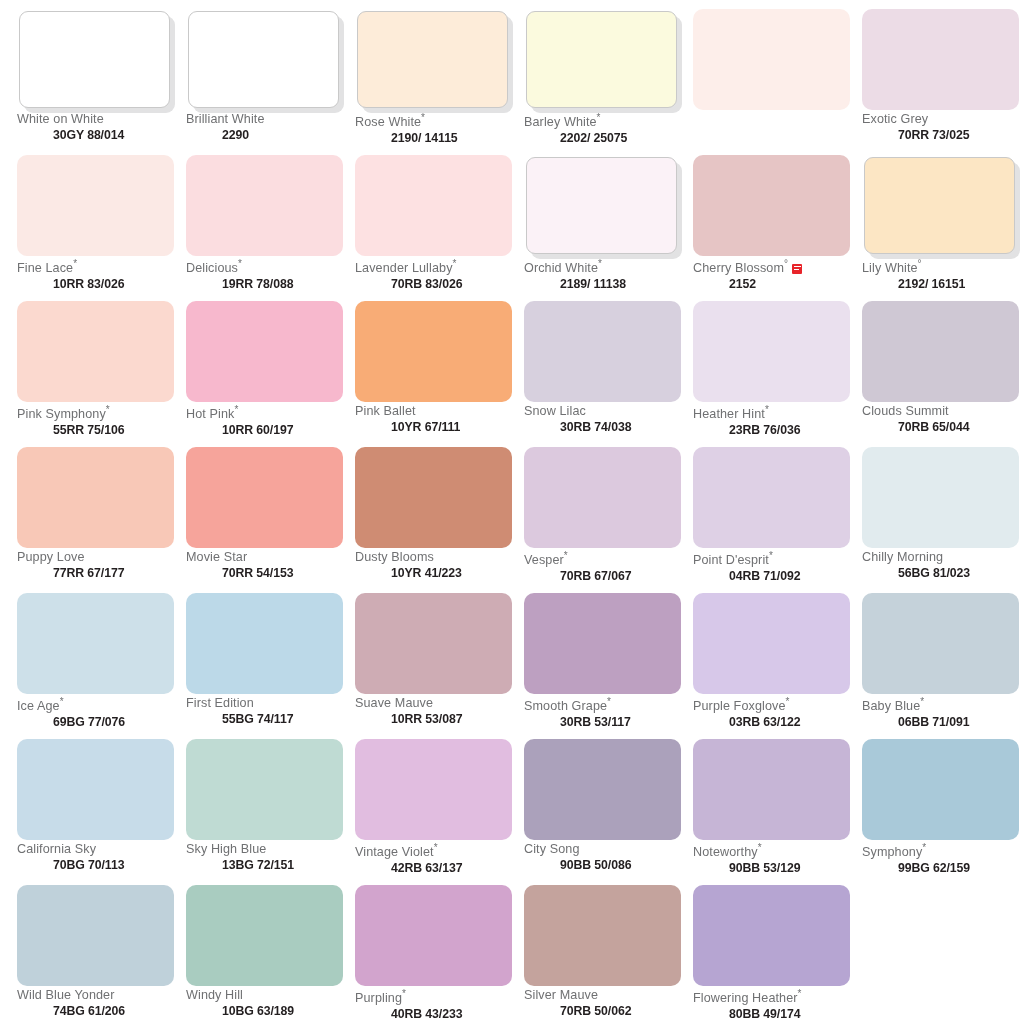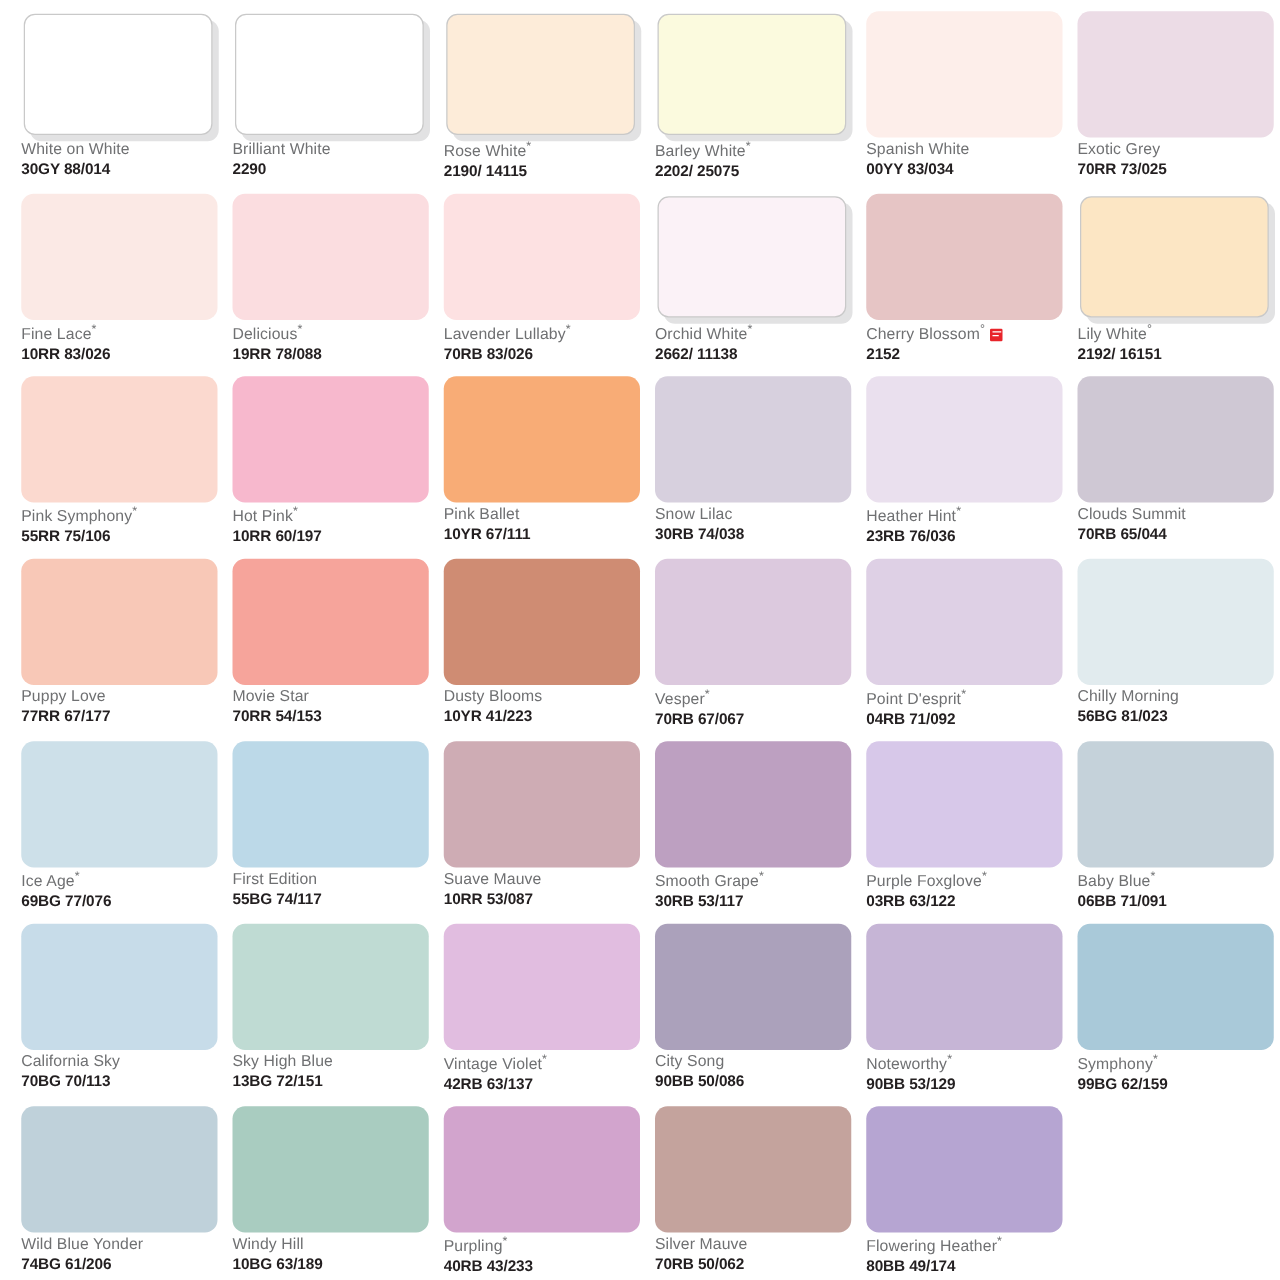--- a/index.html
+++ b/index.html
@@ -69,20 +69,21 @@
     color:#6f7072;
   }
   .c-code{
     display:block;
     font-size:12.3px;
     font-weight:bold;
     color:#231f20;
     letter-spacing:-.1px;
     margin-top:2px;
     white-space:nowrap;
+    margin-left:36px;
   }
   .sf-badge{
     display:inline-block;
     width:10px;height:10px;
     background:#e8242a;
     border-radius:1px;
     margin-left:4px;
     position:relative;
     top:0px;
     vertical-align:middle;
@@ -135,24 +136,20 @@
       </div>
       <div class="label-block">
         <span class="c-name"><span>Barley White</span><span class="sym">*</span></span>
         <span class="c-code">2202/ 25075</span>
       </div>
     </div>
     <div class="swatch-cell">
       <div class="chip-wrap">
         <div class="chip" title="Spanish White" style="background: rgb(253, 238, 234);"></div>
       </div>
-      <div class="label-block">
-        <span class="c-name"><span>Spanish White</span></span>
-        <span class="c-code">00YY 83/034</span>
-      </div>
     </div>
     <div class="swatch-cell">
       <div class="chip-wrap">
         <div class="chip" title="Exotic Grey" style="background: rgb(236, 220, 230);"></div>
       </div>
       <div class="label-block">
         <span class="c-name"><span>Exotic Grey</span></span>
         <span class="c-code">70RR 73/025</span>
       </div>
     </div>
@@ -182,21 +179,21 @@
         <span class="c-name"><span>Lavender Lullaby</span><span class="sym">*</span></span>
         <span class="c-code">70RB 83/026</span>
       </div>
     </div>
     <div class="swatch-cell">
       <div class="chip-wrap">
         <div class="chip outlined" title="Orchid White" style="background: rgb(251, 242, 247);"></div>
       </div>
       <div class="label-block">
         <span class="c-name"><span>Orchid White</span><span class="sym">*</span></span>
-        <span class="c-code">2662/ 11138</span>
+        <span class="c-code">2189/ 11138</span>
       </div>
     </div>
     <div class="swatch-cell">
       <div class="chip-wrap">
         <div class="chip" title="Cherry Blossom" style="background: rgb(230, 197, 197);"></div>
       </div>
       <div class="label-block">
         <span class="c-name"><span>Cherry Blossom</span><span class="sym">°</span><span class="sf-badge"></span></span>
         <span class="c-code">2152</span>
       </div>

